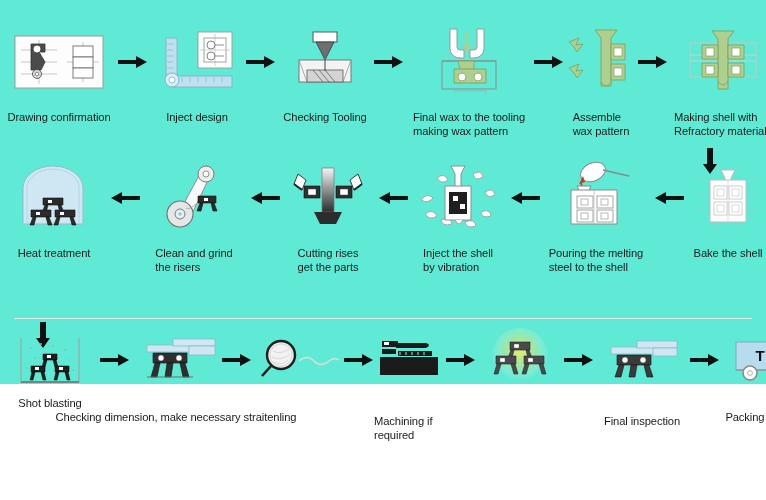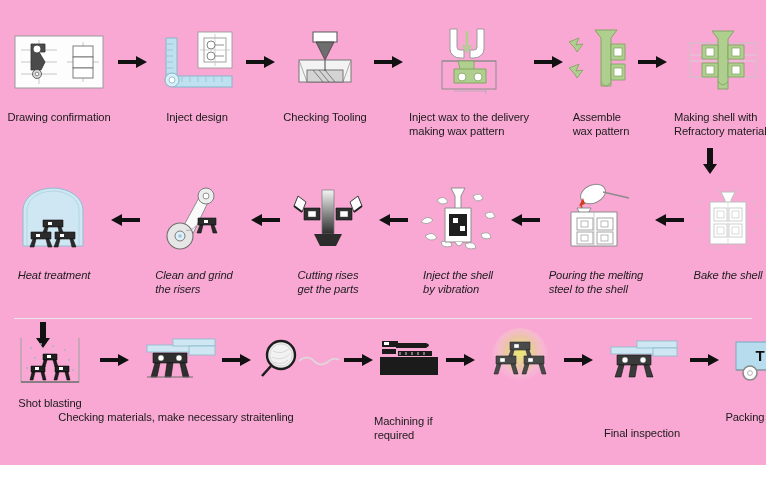--- a/index.html
+++ b/index.html
@@ -5,33 +5,33 @@
   * { box-sizing: border-box; }
   html, body {
     margin: 0; padding: 0;
     width: 766px; height: 500px;
     background: #ffffff;
     font-family: "Liberation Sans", sans-serif;
     overflow: hidden;
   }
   #page {
     position: relative;
-    width: 766px; height: 465px;
-    background: #f9a8d4;
+    width: 766px; height: 384px;
+    background: #5eead4;
   }
 
   
   .row {
     position: absolute;
     left: 0; width: 766px;
     display: flex;
     align-items: flex-start;
   }
   #row1 { top: 22px; }
-  #row2 { top: 180px; font-style: italic; }
+  #row2 { top: 158px; }
   #row3 { top: 332px; }
 
   .step {
     display: flex;
     flex-direction: column;
     align-items: center;
     flex: 0 0 auto;
   }
   .art {
     height: 80px;
@@ -188,21 +188,21 @@
           <rect x="14" y="36" width="54" height="28" fill="none" stroke="#8d8d8d" stroke-width="1"></rect>
           <line x1="14" y1="36" x2="68" y2="36" stroke="#8d8d8d" stroke-width="1"></line>
           <path d="M30 36 h16 v8 a9 9 0 0 1 -8 8 h-4 z" fill="#aecf8e" stroke="#7fa05d" stroke-width=".8"></path>
           <path d="M26 44 h32 v14 h-32 z" fill="#aecf8e" stroke="#7fa05d" stroke-width=".9"></path>
           <circle cx="34" cy="52" r="4" fill="#fff" stroke="#7fa05d" stroke-width=".8"></circle>
           <circle cx="50" cy="52" r="4" fill="#fff" stroke="#7fa05d" stroke-width=".8"></circle>
           <line x1="26" y1="66" x2="58" y2="66" stroke="#aaa" stroke-width=".7"></line>
           <line x1="58" y1="63" x2="58" y2="69" stroke="#aaa" stroke-width=".7"></line>
         </svg>
       </div>
-      <div class="caption">Inject wax to the delivery
+      <div class="caption">Final wax to the tooling
 making wax pattern</div>
     </div>
 
     <div class="arrow">
       <svg class="arr-svg" width="30" height="14" viewBox="0 0 30 14">
           <path d="M0 5h18V1l11 6-11 6V9H0z" fill="#111"></path>
         </svg>
     </div>
 
     <div class="step" style="width:74px">
@@ -526,21 +526,21 @@
               <path d="M52 28 l4 14 h-6 l-3 -14 z"></path>
             <path d="M34 28 l-2 14 h6 l2 -14 z"></path>
           </g>
           <g fill="#fff" stroke="#444" stroke-width=".5">
             <circle cx="28" cy="23" r="3"></circle>
               <circle cx="46" cy="23" r="3"></circle>
           </g>
           <line x1="14" y1="42" x2="60" y2="42" stroke="#6f6f6f" stroke-width="1.2"></line>
         </svg>
       </div>
-      <div class="caption" style="margin-top:22px; white-space:nowrap">Checking materials, make necessary straitenling</div>
+      <div class="caption" style="margin-top:22px; white-space:nowrap">Checking dimension, make necessary straitenling</div>
     </div>
 
     <div class="arrow" style="height:56px">
       <svg class="arr-svg" width="30" height="14" viewBox="0 0 30 14">
           <path d="M0 5h18V1l11 6-11 6V9H0z" fill="#111"></path>
         </svg>
     </div>
 
     <div class="step" style="width:92px">
       <div class="art" style="height:56px">
@@ -642,21 +642,21 @@
             <path d="M20 30 l-4 12 h6 l3 -12 z"></path>
               <path d="M50 30 l4 12 h-6 l-3 -12 z"></path>
             <path d="M32 30 l-2 12 h6 l2 -12 z"></path>
           </g>
           <g fill="#fff" stroke="#444" stroke-width=".5">
             <circle cx="26" cy="25" r="3"></circle>
               <circle cx="44" cy="25" r="3"></circle>
           </g>
         </svg>
       </div>
-      <div class="caption" style="margin-top:38px">Final inspection</div>
+      <div class="caption" style="margin-top:26px">Final inspection</div>
     </div>
 
     <div class="arrow" style="height:56px">
       <svg class="arr-svg" width="30" height="14" viewBox="0 0 30 14">
           <path d="M0 5h18V1l11 6-11 6V9H0z" fill="#111"></path>
         </svg>
     </div>
 
     <div class="step" style="width:112px">
       <div class="art" style="height:56px">

